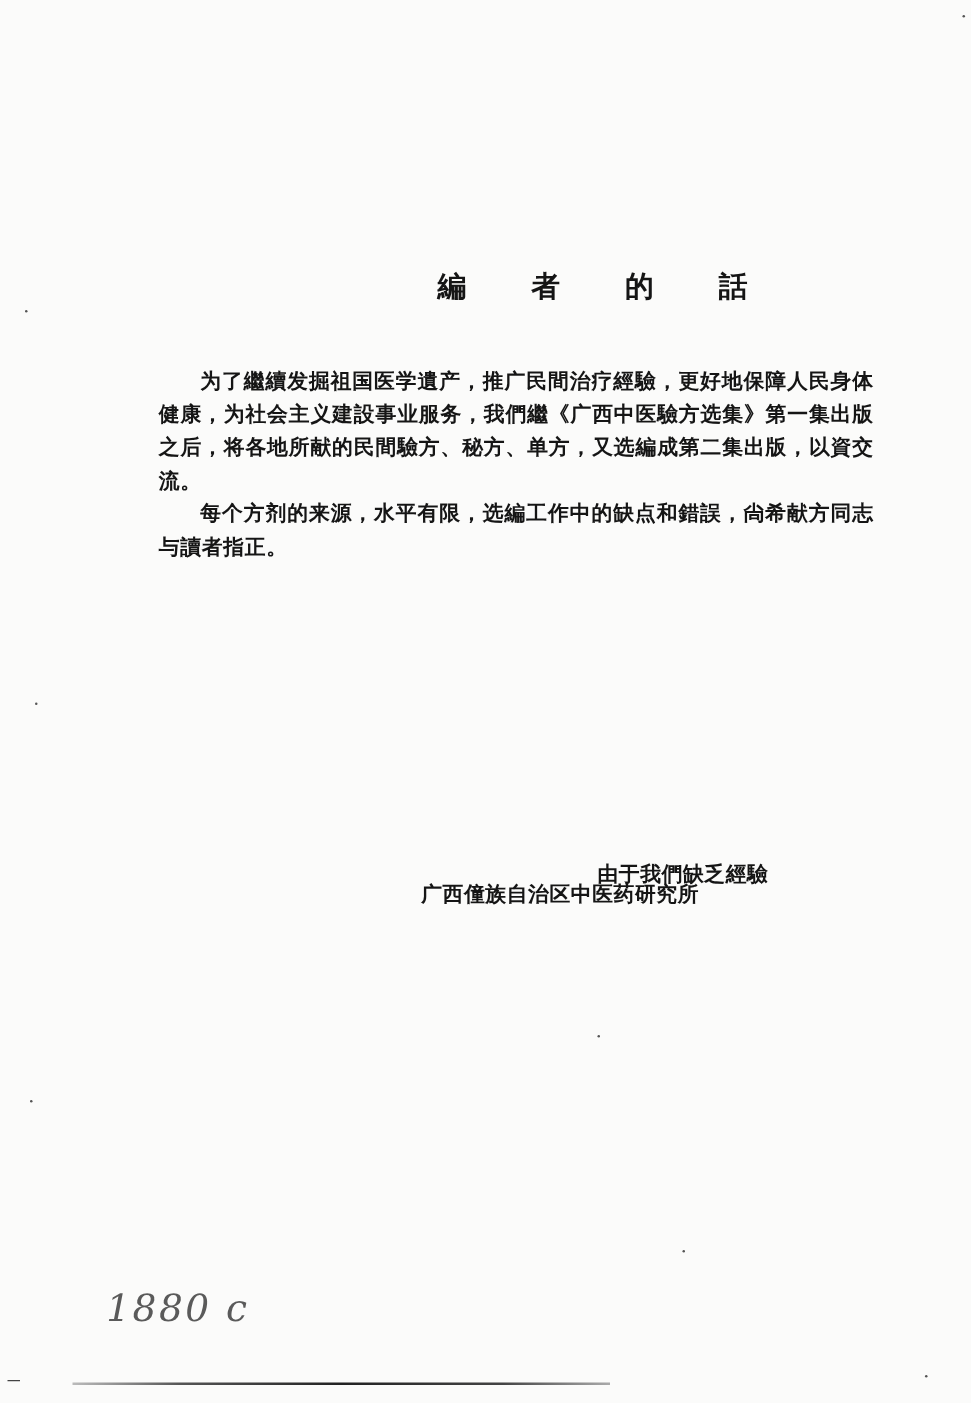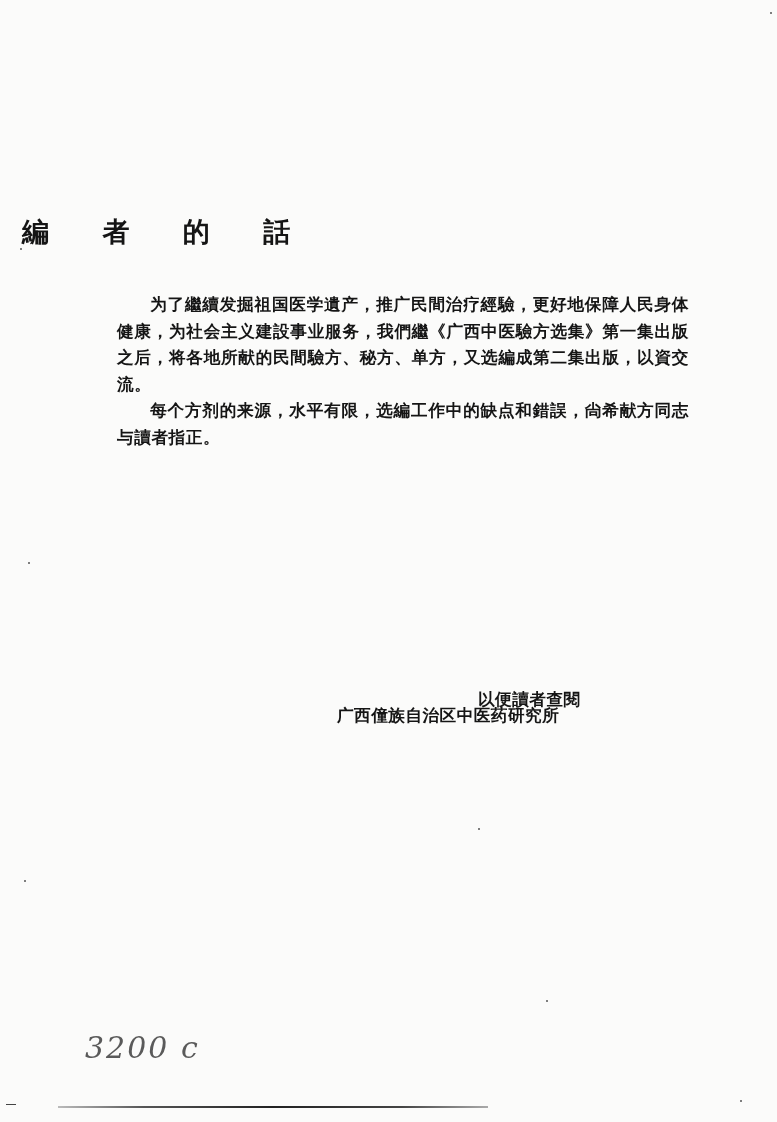--- a/index.html
+++ b/index.html
@@ -1,26 +1,26 @@
 <!DOCTYPE html>
 <html><head>
 <meta charset="utf-8">
 <style>
   html, body { margin:0; padding:0; }
   body {
     width:777px; height:1122px; background:#fbfbfa; position:relative; overflow:hidden;
     font-family: "DejaVu Serif", "Liberation Serif", serif; color:#151515;
   }
   .title {
-    position:absolute; top:214px; left:0; width:620px; text-align:left;
-    font-size:27px; font-weight:bold; letter-spacing:22px; text-indent:22px;
+    position:absolute; top:214px; left:0; width:620px; text-align:right;
+    font-size:23px; font-weight:bold; letter-spacing:22px; text-indent:22px;
     font-family:"DejaVu Sans", sans-serif;
   }
   .body-text {
-    position:absolute; top:292px; left:117px; width:572px;
+    position:absolute; top:292px; left:127px; width:572px;
     font-size:16.6px; line-height:26.6px; font-weight:bold;
     font-family:"DejaVu Sans", sans-serif; text-align:justify; letter-spacing:0.6px;
   }
   .para { text-indent:2em; margin:0; }
   .sig {
     position:absolute; font-size:16.6px; font-weight:bold;
     font-family:"DejaVu Sans", sans-serif; letter-spacing:0.5px;
   }
   .sig-org { top:657px; left:337px;margin-top:48px; }
   .sig-date { top:689px; left:478px; }
@@ -40,23 +40,23 @@
 
 <div>
   <div class="title">編 者 的 話</div>
 
   <div class="body-text">
     <p class="para">为了繼續发掘祖国医学遺产，推广民間治疗經驗，更好地保障人民身体健康，为社会主义建設事业服务，我們繼《广西中医驗方选集》第一集出版之后，将各地所献的民間驗方、秘方、单方，又选編成第二集出版，以資交流。</p>
     <p class="para">每个方剂的来源，水平有限，选編工作中的缺点和錯誤，尙希献方同志与讀者指正。</p>
   </div>
 
   <div class="sig sig-org">广西僮族自治区中医药研究所</div>
-  <div class="sig sig-date">以便讀者查閱</div>
+  <div class="sig sig-date">由于我們缺乏經驗</div>
 
-  <div class="handwriting">3200 c</div>
+  <div class="handwriting">1880 c</div>
 
   <div class="edge-dash"></div>
   <div class="bottom-rule"></div>
 
   <div class="speck" style="top:12px;left:770px"></div>
   <div class="speck" style="top:248px;left:20px"></div>
   <div class="speck" style="top:562px;left:28px"></div>
   <div class="speck" style="top:828px;left:478px"></div>
   <div class="speck" style="top:880px;left:24px"></div>
   <div class="speck" style="top:1000px;left:546px"></div>

